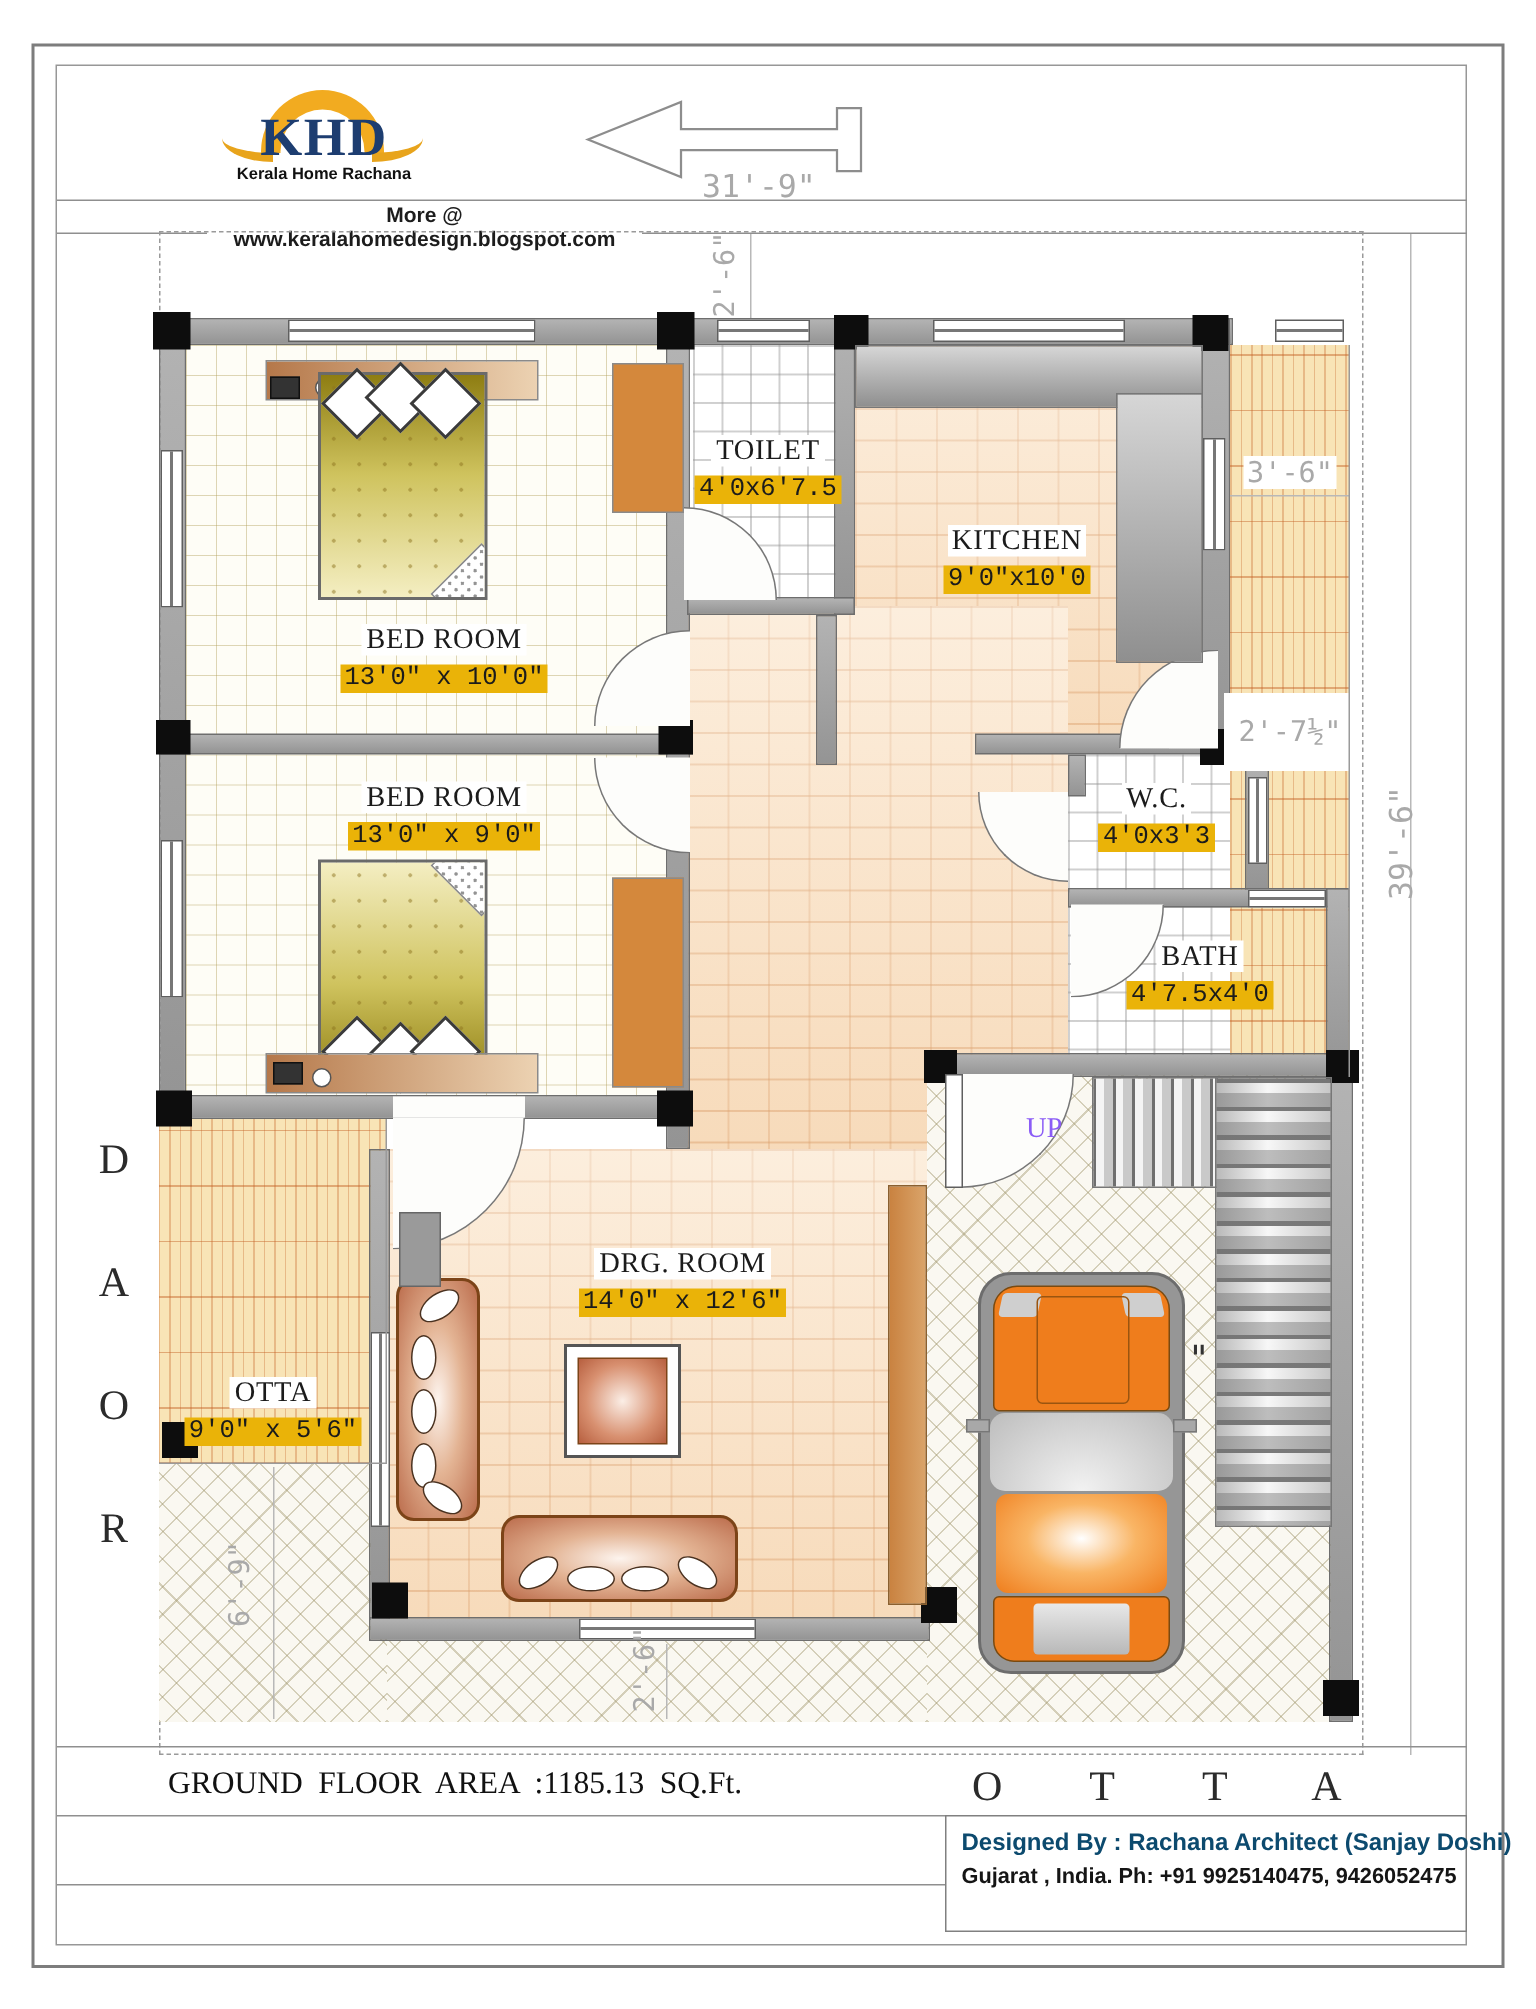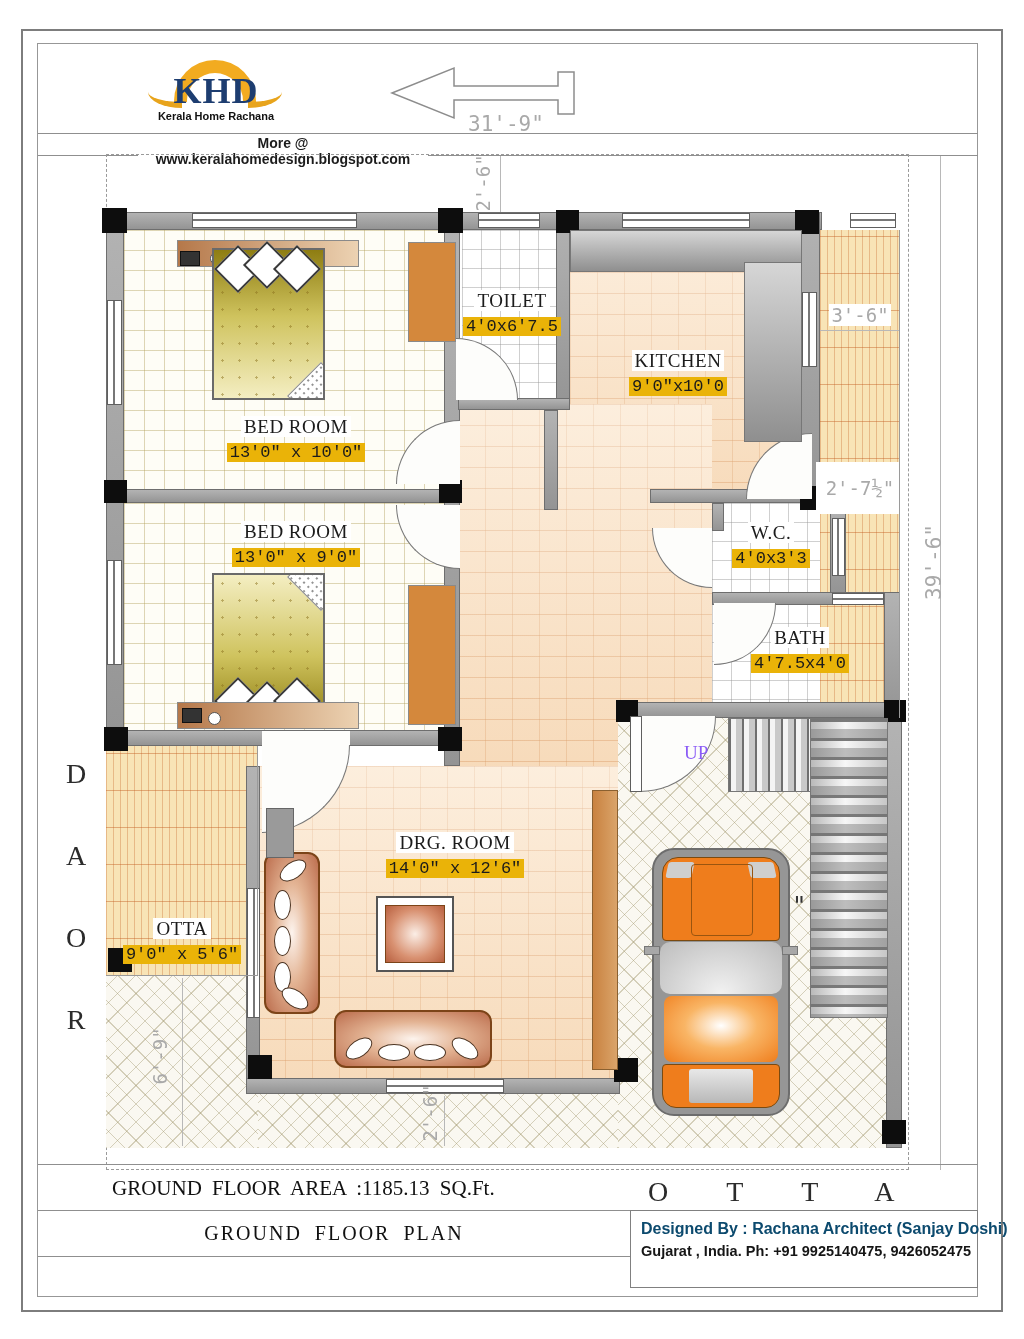--- a/index.html
+++ b/index.html
@@ -288,21 +288,20 @@
     <span class="road-letter">R</span>
     <span class="road-letter">O</span>
     <span class="road-letter">A</span>
     <span class="road-letter">D</span>
   </div>
   <div class="abs road-letter" style="left:648px;top:1176px;letter-spacing:58px;">OTTA</div>
 
   <div class="abs hline" style="left:38px;top:1164px;width:940px;height:1px;"></div>
   <div class="abs footer-serif" style="left:112px;top:1176px;font-size:21px;word-spacing:5px;">GROUND  FLOOR  AREA :1185.13 SQ.Ft.</div>
   <div class="abs hline" style="left:38px;top:1210px;width:940px;height:1px;"></div>
-  <div class="abs footer-serif" style="left:38px;top:1222px;width:592px;text-align:center;font-size:20px;letter-spacing:2px;word-spacing:6px;">GROUND  FLOOR  PLAN</div>
   <div class="abs hline" style="left:38px;top:1256px;width:592px;height:1px;"></div>
 
   <div class="abs" style="left:630px;top:1210px;width:348px;height:78px;border:1px solid #808080;box-sizing:border-box;padding:9px 8px 0 10px;background:#fff;">
     <div style="color:#0c4a6e;font-weight:bold;font-size:16px;white-space:nowrap;">Designed By : Rachana Architect (Sanjay  Doshi)</div>
     <div style="color:#151515;font-weight:bold;font-size:14.5px;margin-top:5px;white-space:nowrap;">Gujarat , India.  Ph: +91 9925140475, 9426052475</div>
   </div>
 
   <div class="abs" style="left:257px;top:746px;width:1px;height:230px;background:#9a9a9a;"></div>
   <div class="abs" style="left:106px;top:975px;width:152px;height:1px;background:#9a9a9a;"></div>
   <div class="abs" style="left:899px;top:230px;width:1px;height:488px;background:#9a9a9a;"></div>

